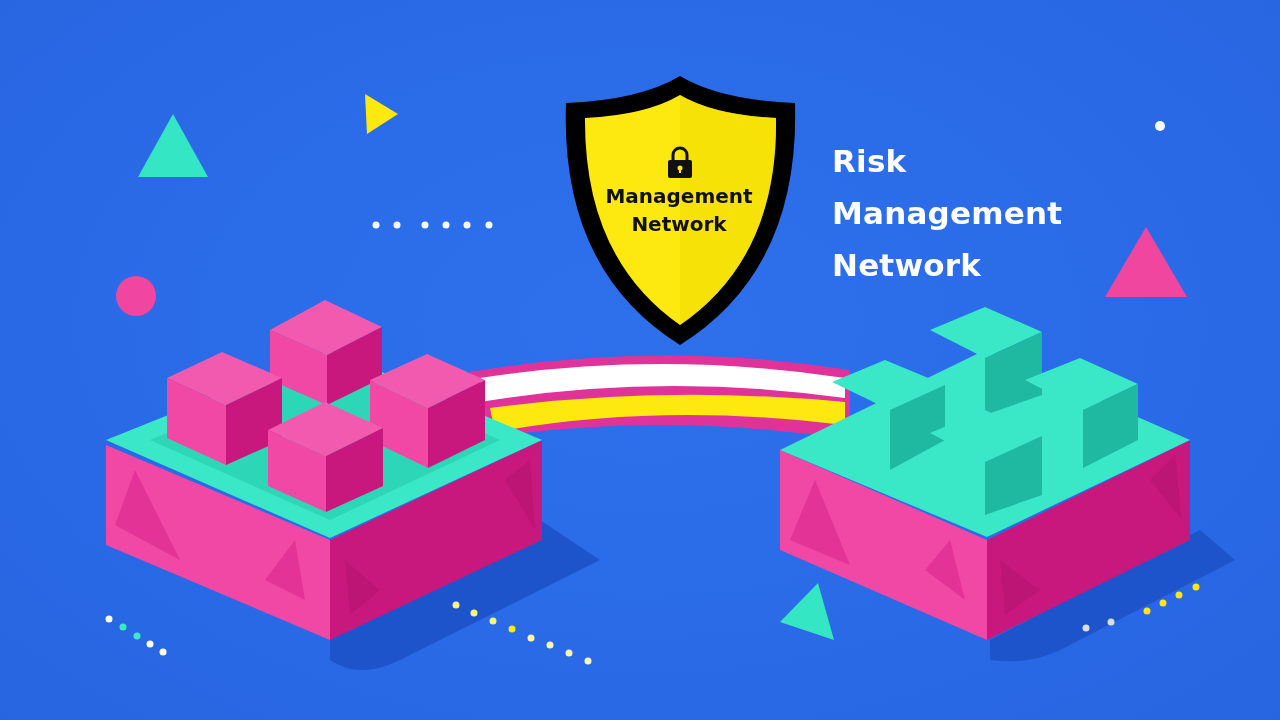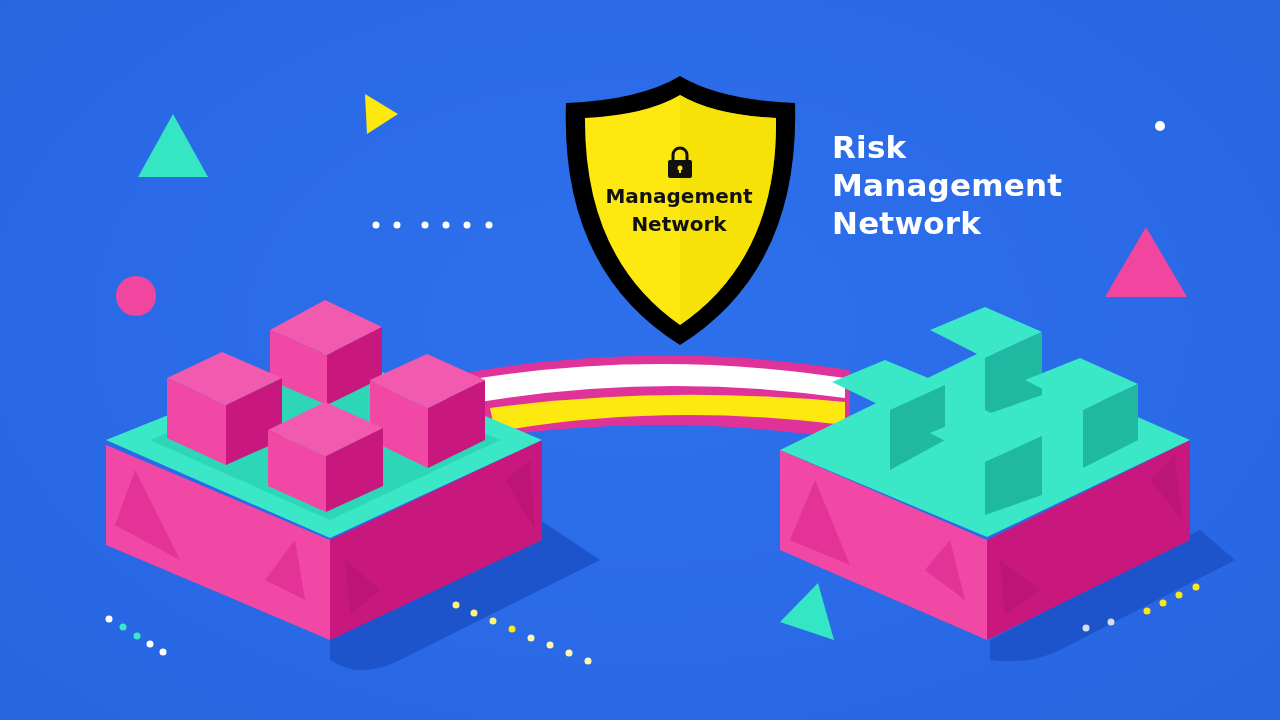--- a/index.html
+++ b/index.html
@@ -1,20 +1,20 @@
 <!DOCTYPE html>
 <html><head>
 <meta charset="utf-8">
 <style>
   html, body { margin:0; padding:0; }
   body { width:1280px; height:720px; overflow:hidden; background:#2a6ae6; font-family:"DejaVu Sans", sans-serif; }
   .stage { position:relative; width:1280px; height:720px; background:radial-gradient(ellipse at 50% 45%, #2e70ec 0%, #2a6ae6 60%, #2764e0 100%); }
   svg.scene { position:absolute; left:0; top:0; }
   .title { position:absolute; left:832px; top:128px; color:#ffffff; font-weight:bold; font-size:31px; line-height:38px; letter-spacing:0.2px; }
-  .title div { white-space:nowrap; }
+  .title div { white-space:nowrap;margin-top:14px; }
   .shield-text { position:absolute; left:566px; top:182px; width:226px; text-align:center; color:#111; font-weight:bold; font-size:20px; line-height:28px; }
 </style>
 </head>
 <body>
 
 <div class="stage">
   <svg class="scene" width="1280" height="720" viewBox="0 0 1280 720">
 
     <polygon points="173,114 138,177 208,177" fill="#34e6c3"></polygon>
     <polygon points="365,94 398,114 367,134" fill="#fde910"></polygon>

